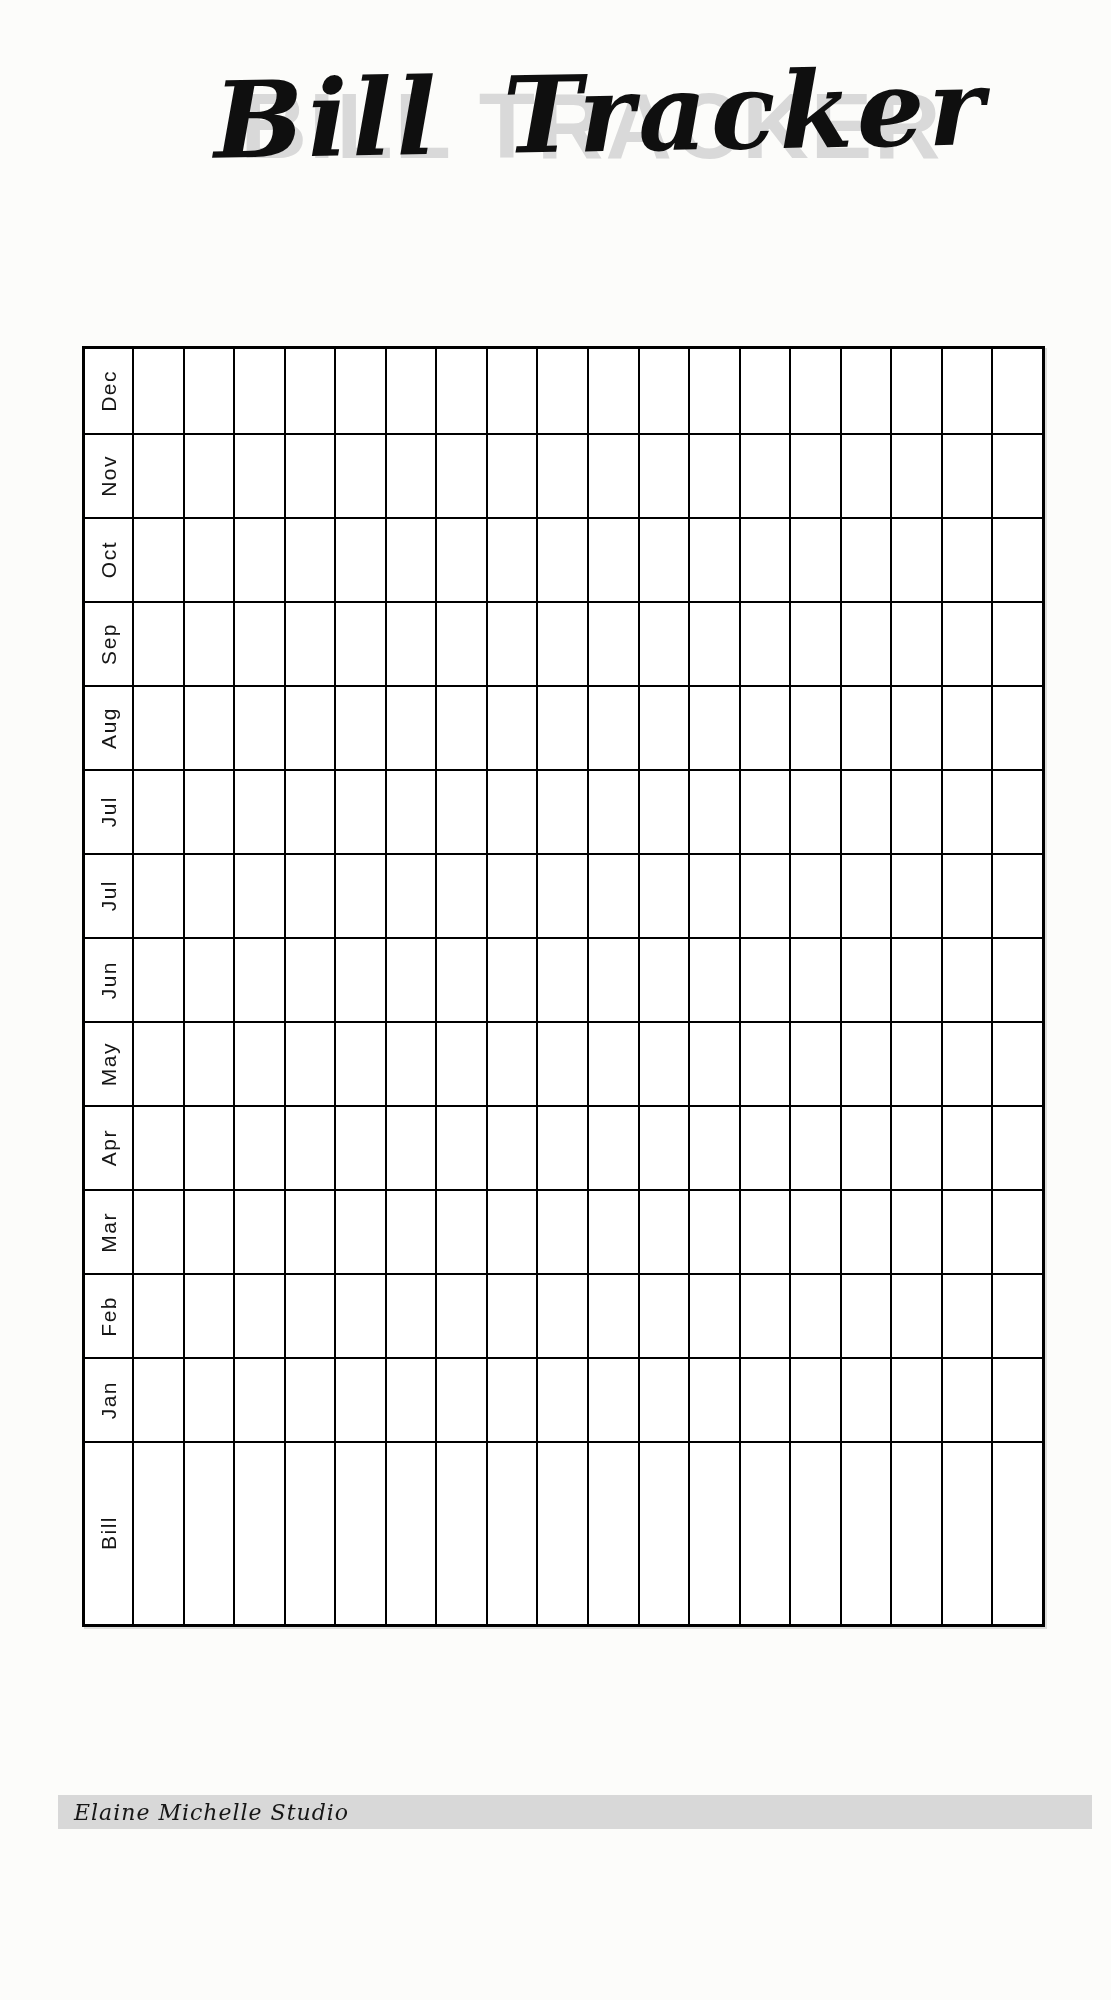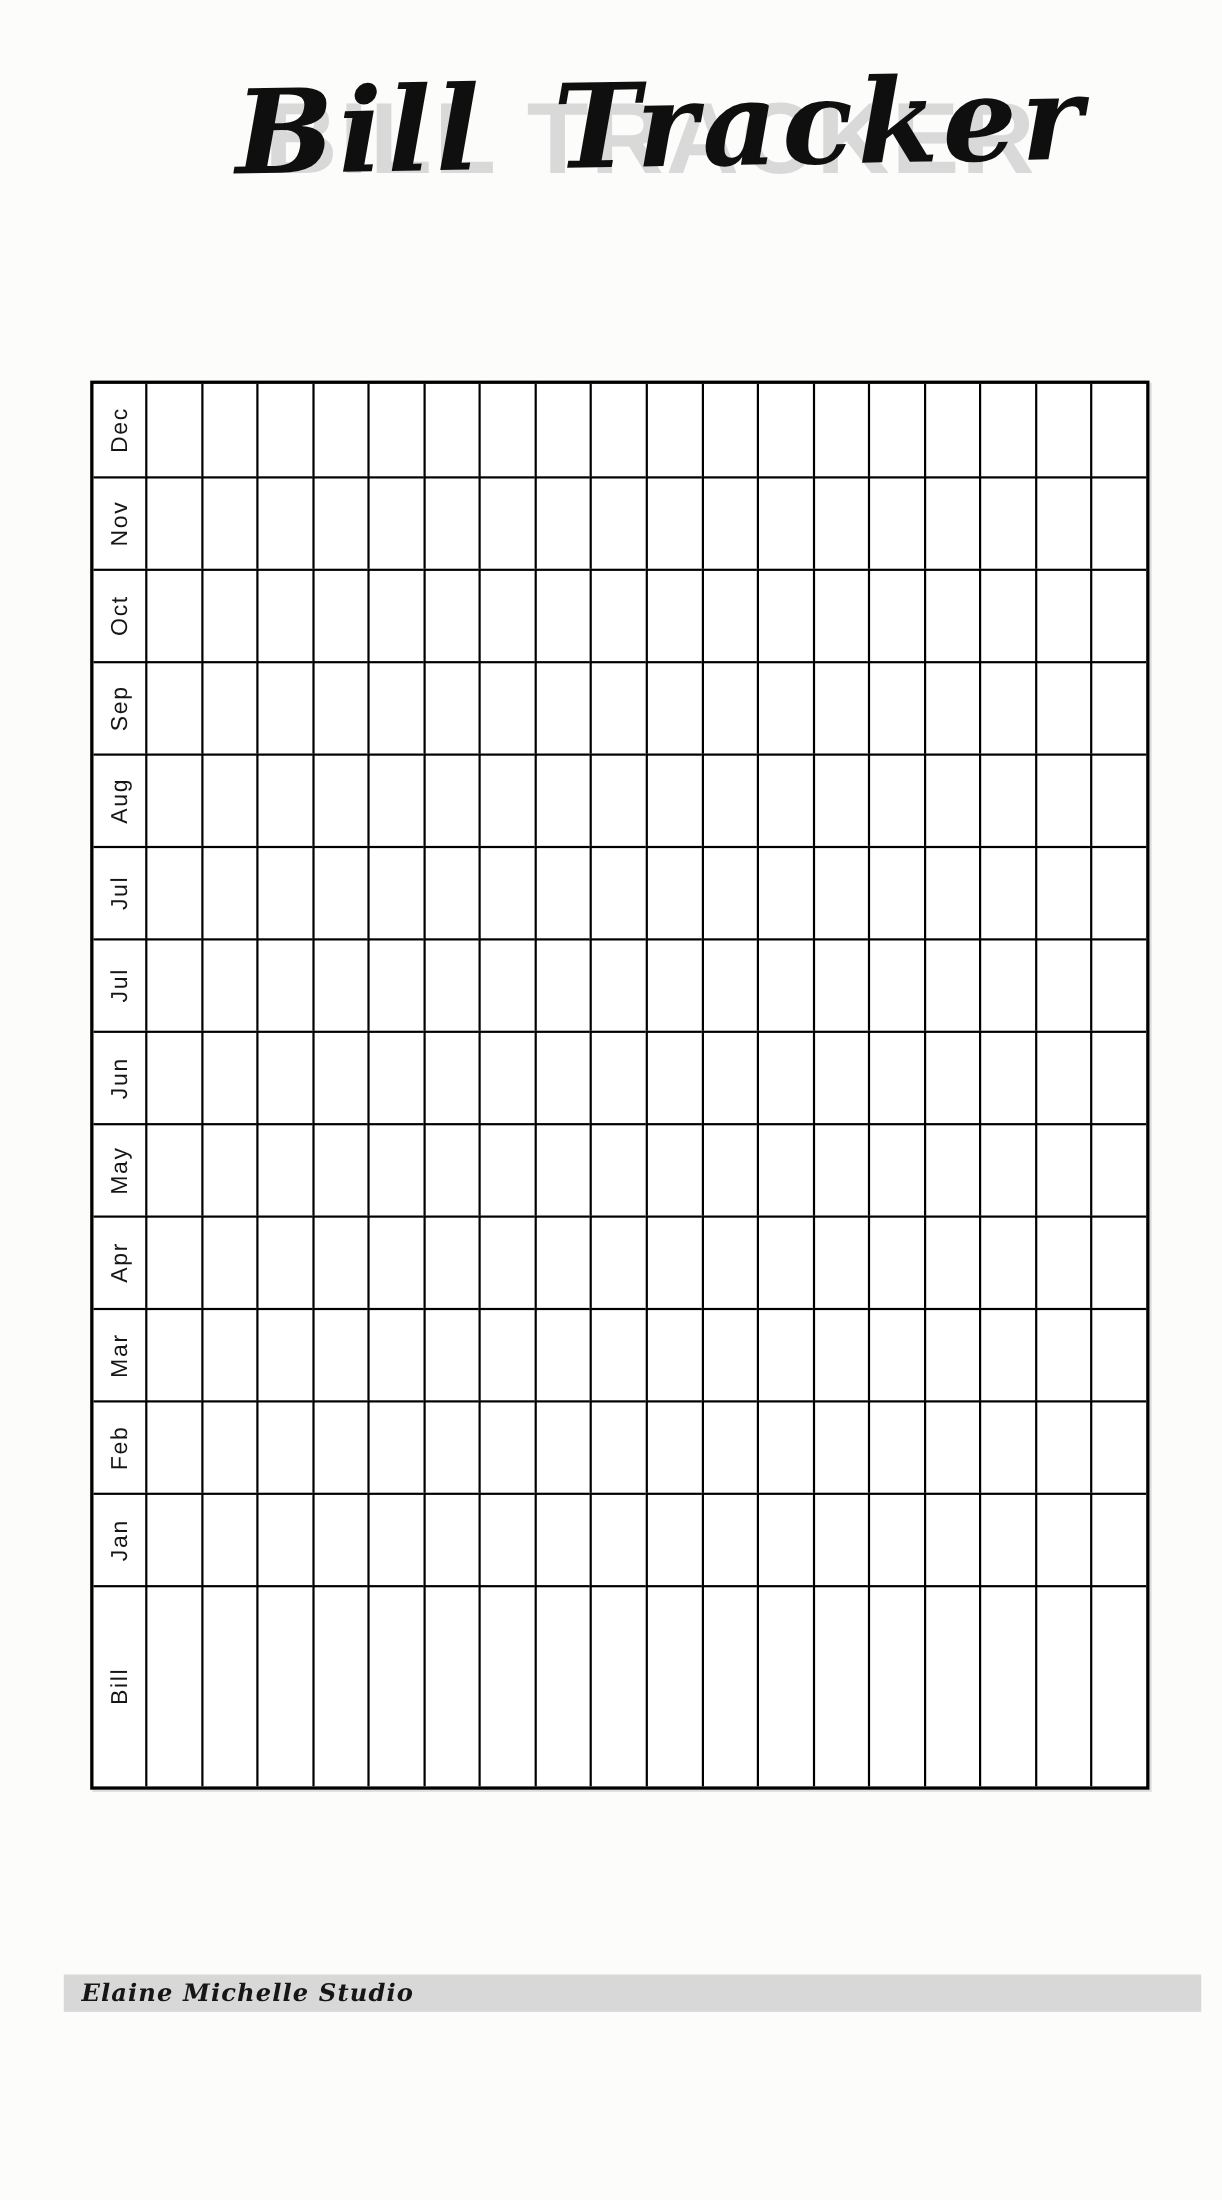--- a/index.html
+++ b/index.html
@@ -92,21 +92,21 @@
     width: 1034px;
     height: 34px;
     display: flex;
     align-items: center;
     padding-left: 16px;
     box-sizing: border-box;
   }
   .brand {
     font-family: "DejaVu Serif", serif;
     font-style: italic;
-    font-weight: 700;
+    font-weight: 400;
     font-size: 22px;
     letter-spacing: 1px;
     color: #161616;
     white-space: nowrap;
   }
 </style>
 </head>
 <body>
 
 <header class="title-wrap">

